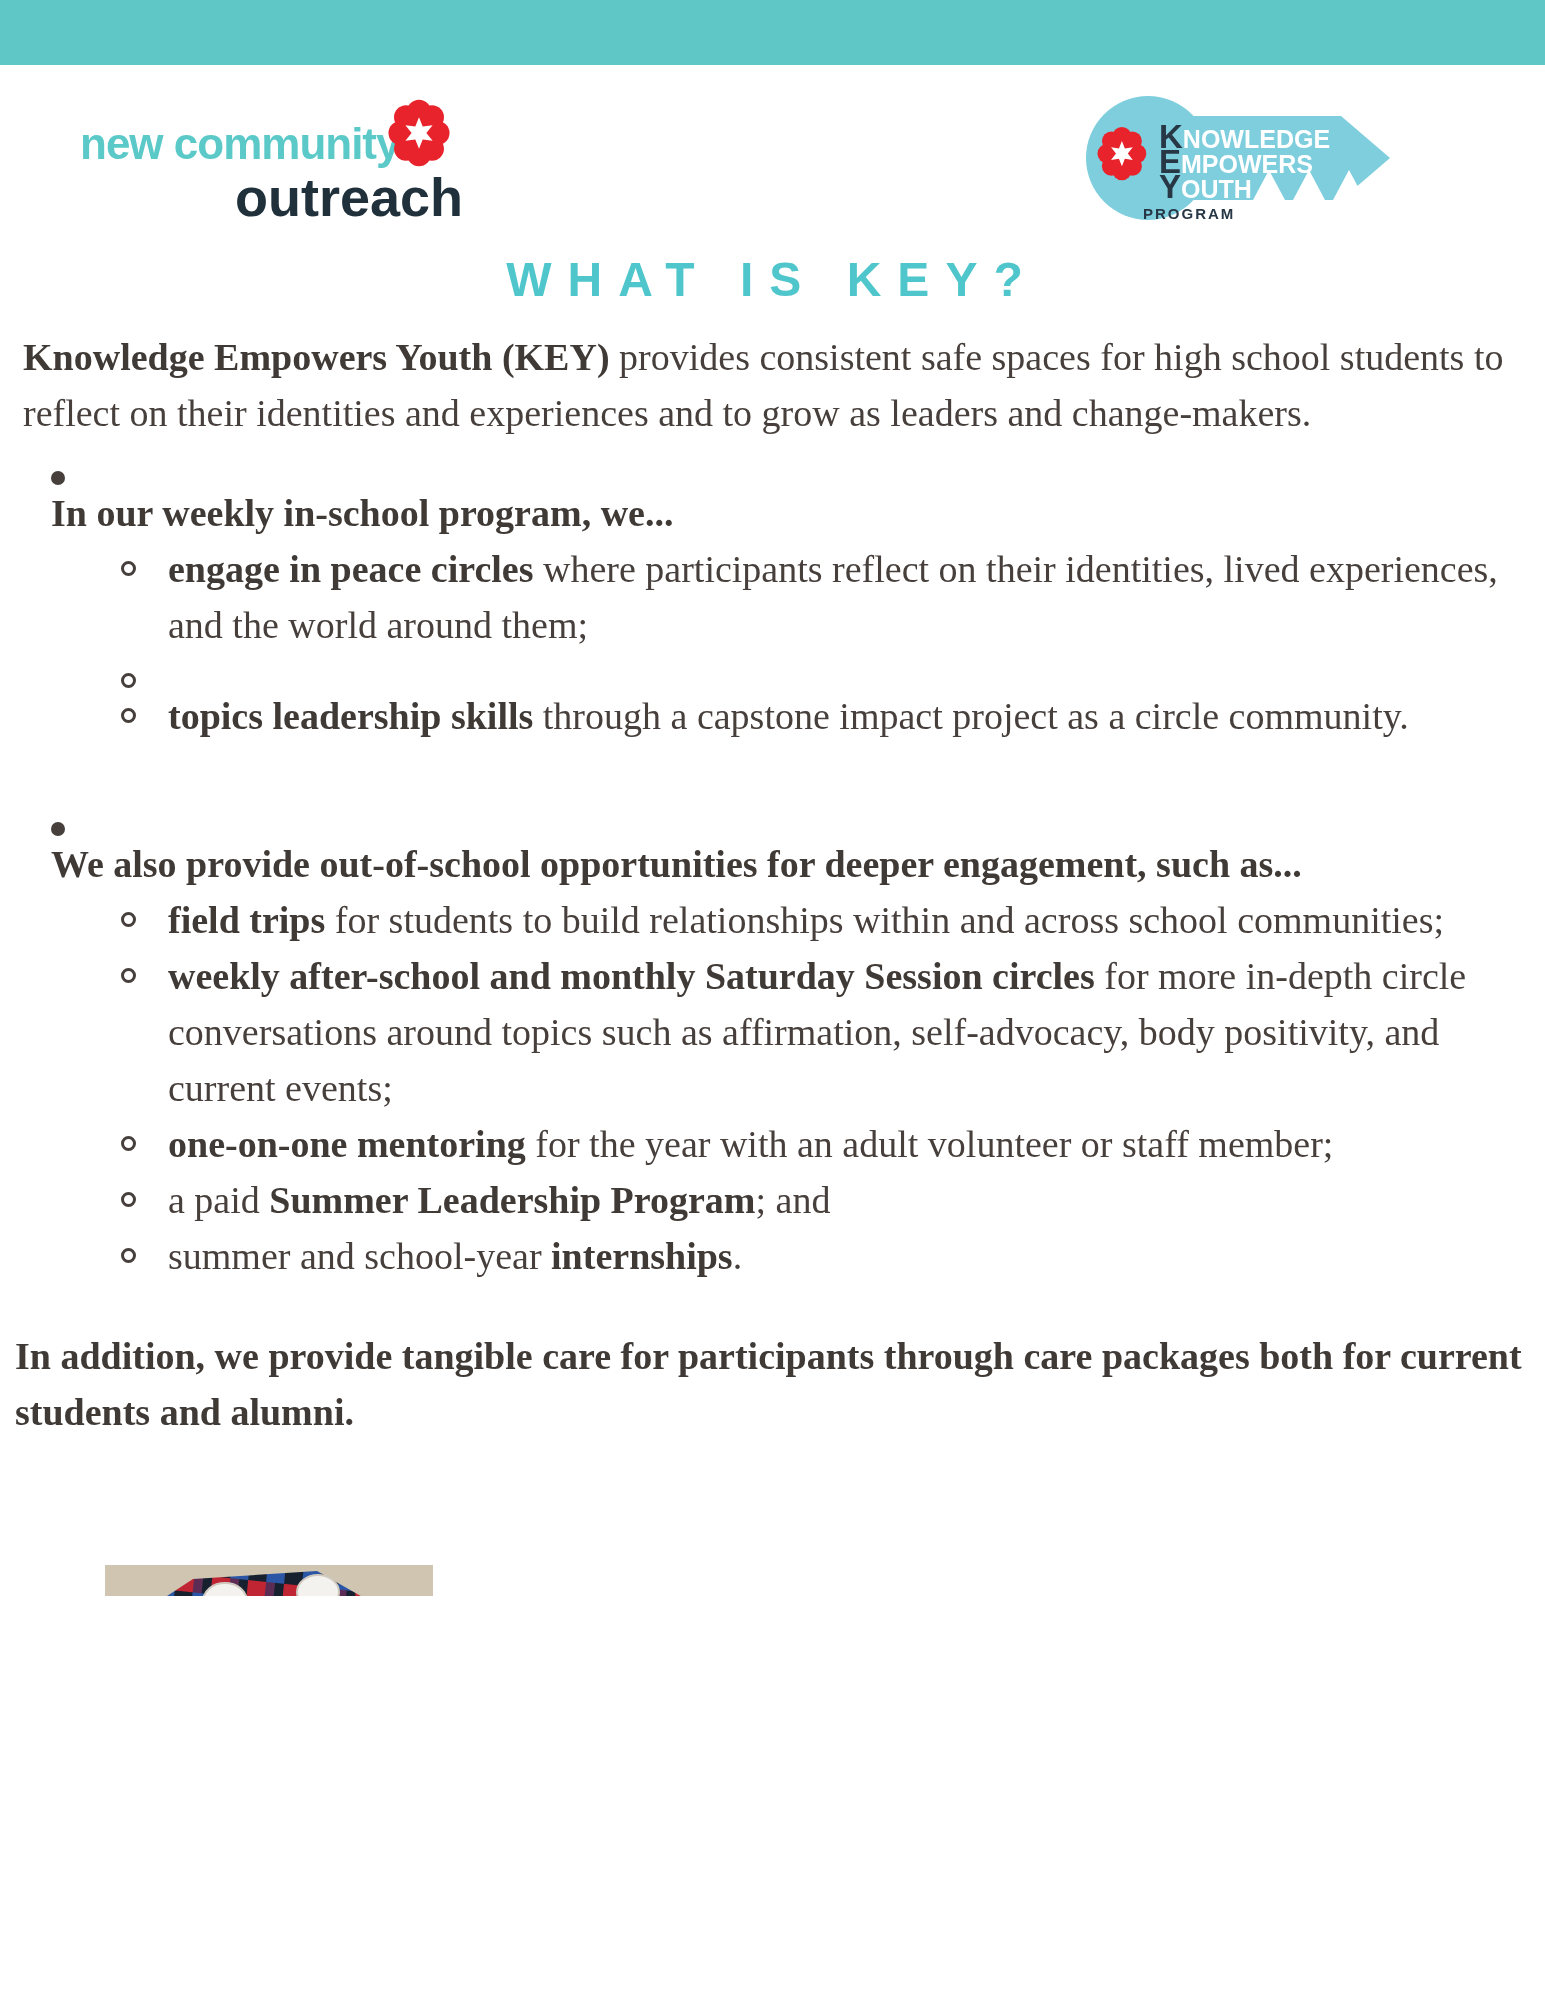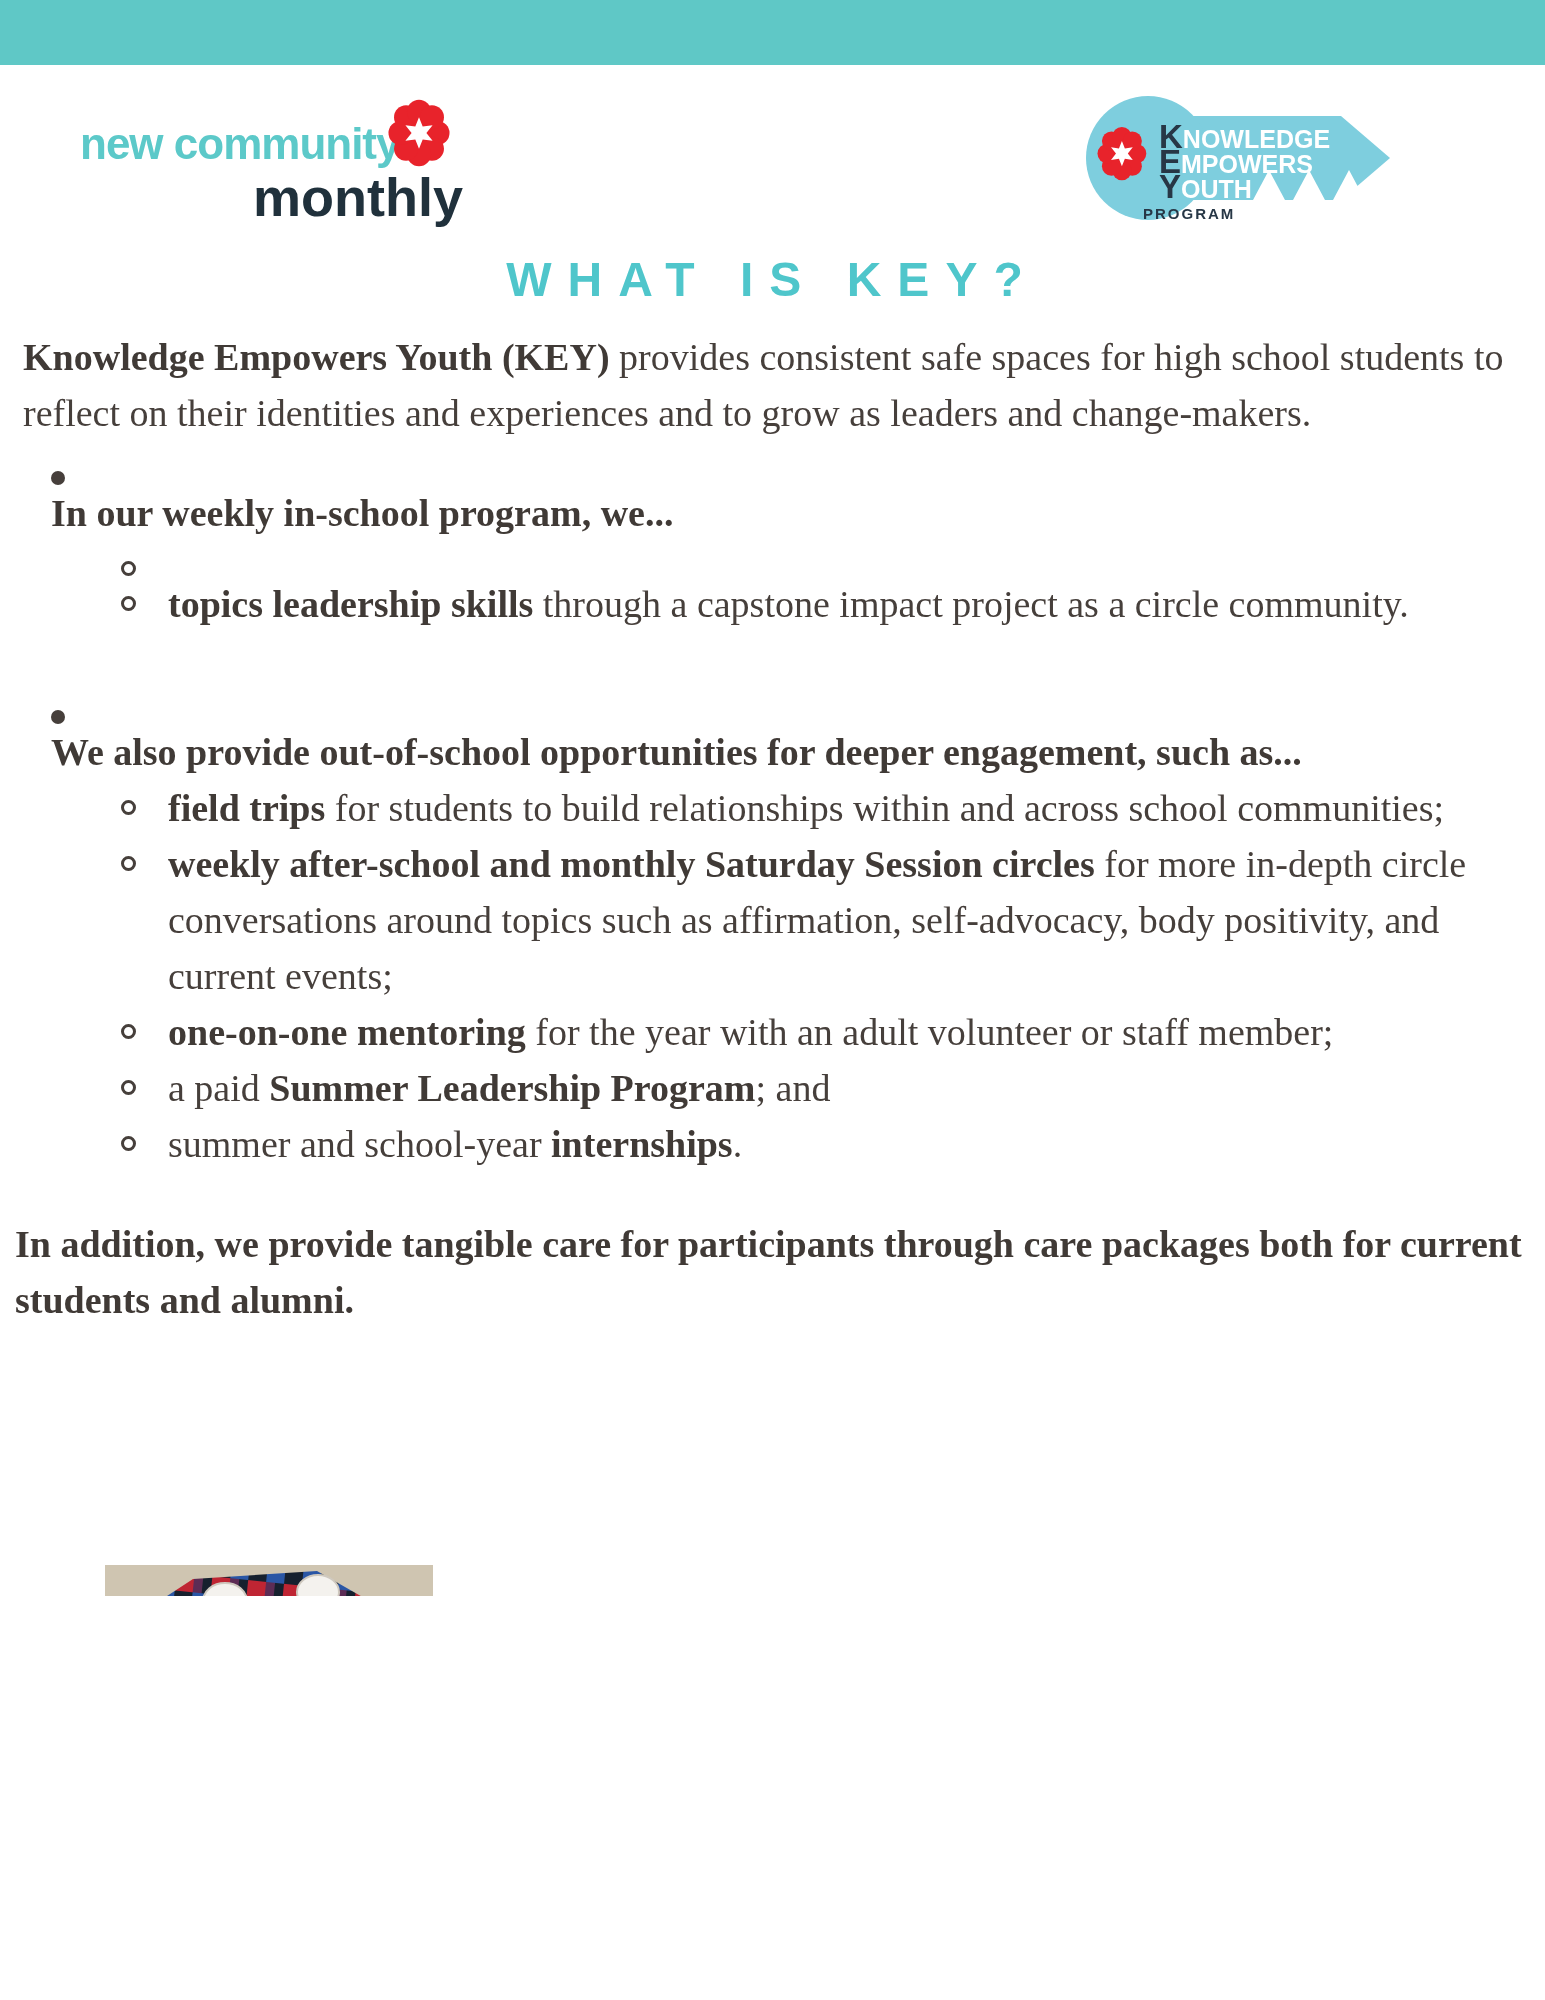--- a/index.html
+++ b/index.html
@@ -72,21 +72,21 @@
         </g>
         <polygon fill="#ffffff" points="35,23 39,33.1 49.7,31.5 43,40 49.7,48.5 39,46.9 35,57 31,46.9 20.3,48.5 27,40 20.3,31.5 31,33.1"></polygon>
       </g>
     </defs>
   </svg>
 
   <div class="header">
 
     <div class="nco">
       <div class="nco-l1">new community</div>
-      <div class="nco-l2">monthly</div>
+      <div class="nco-l2">outreach</div>
       <svg class="nco-flower" viewBox="0 0 70 80">
         <use href="#flower"></use>
       </svg>
     </div>
 
     <svg class="keylogo" viewBox="0 0 306 144">
       <g>
         <path fill="#7ecede" d="M100 30 H256 L305 72 L256 114 H100 Z"></path>
         <circle cx="63" cy="72" r="62" fill="#7ecede"></circle>
         <polygon fill="#ffffff" points="168,114 184,84 200,114"></polygon>
@@ -104,20 +104,24 @@
   <div class="title">WHAT IS KEY?</div>
 
   <div class="content">
 
     <p class="t" style="margin:8px;"><strong>Knowledge Empowers Youth (KEY)</strong><span> provides consistent safe spaces for high school students to reflect on their identities and experiences and to grow as leaders and change-makers.</span></p>
 
     <div>
       <div class="li l1">
         <span class="dot"></span>
         <p class="t"><strong>In our weekly in-school program, we...</strong></p>
+      </div>
+      <div class="li l2">
+        <span class="ring"></span>
+        <p class="t"><span></span><strong>engage in peace circles</strong><span> where participants reflect on their identities, lived experiences, and the world around them;</span></p>
       </div>
       <div class="li l2">
         <span class="ring"></span>
       </div>
       <div class="li l2">
         <span class="ring"></span>
         <p class="t"><span></span><strong>topics leadership skills</strong><span> through a capstone impact project as a circle community.</span></p>
       </div>
     </div>
 

